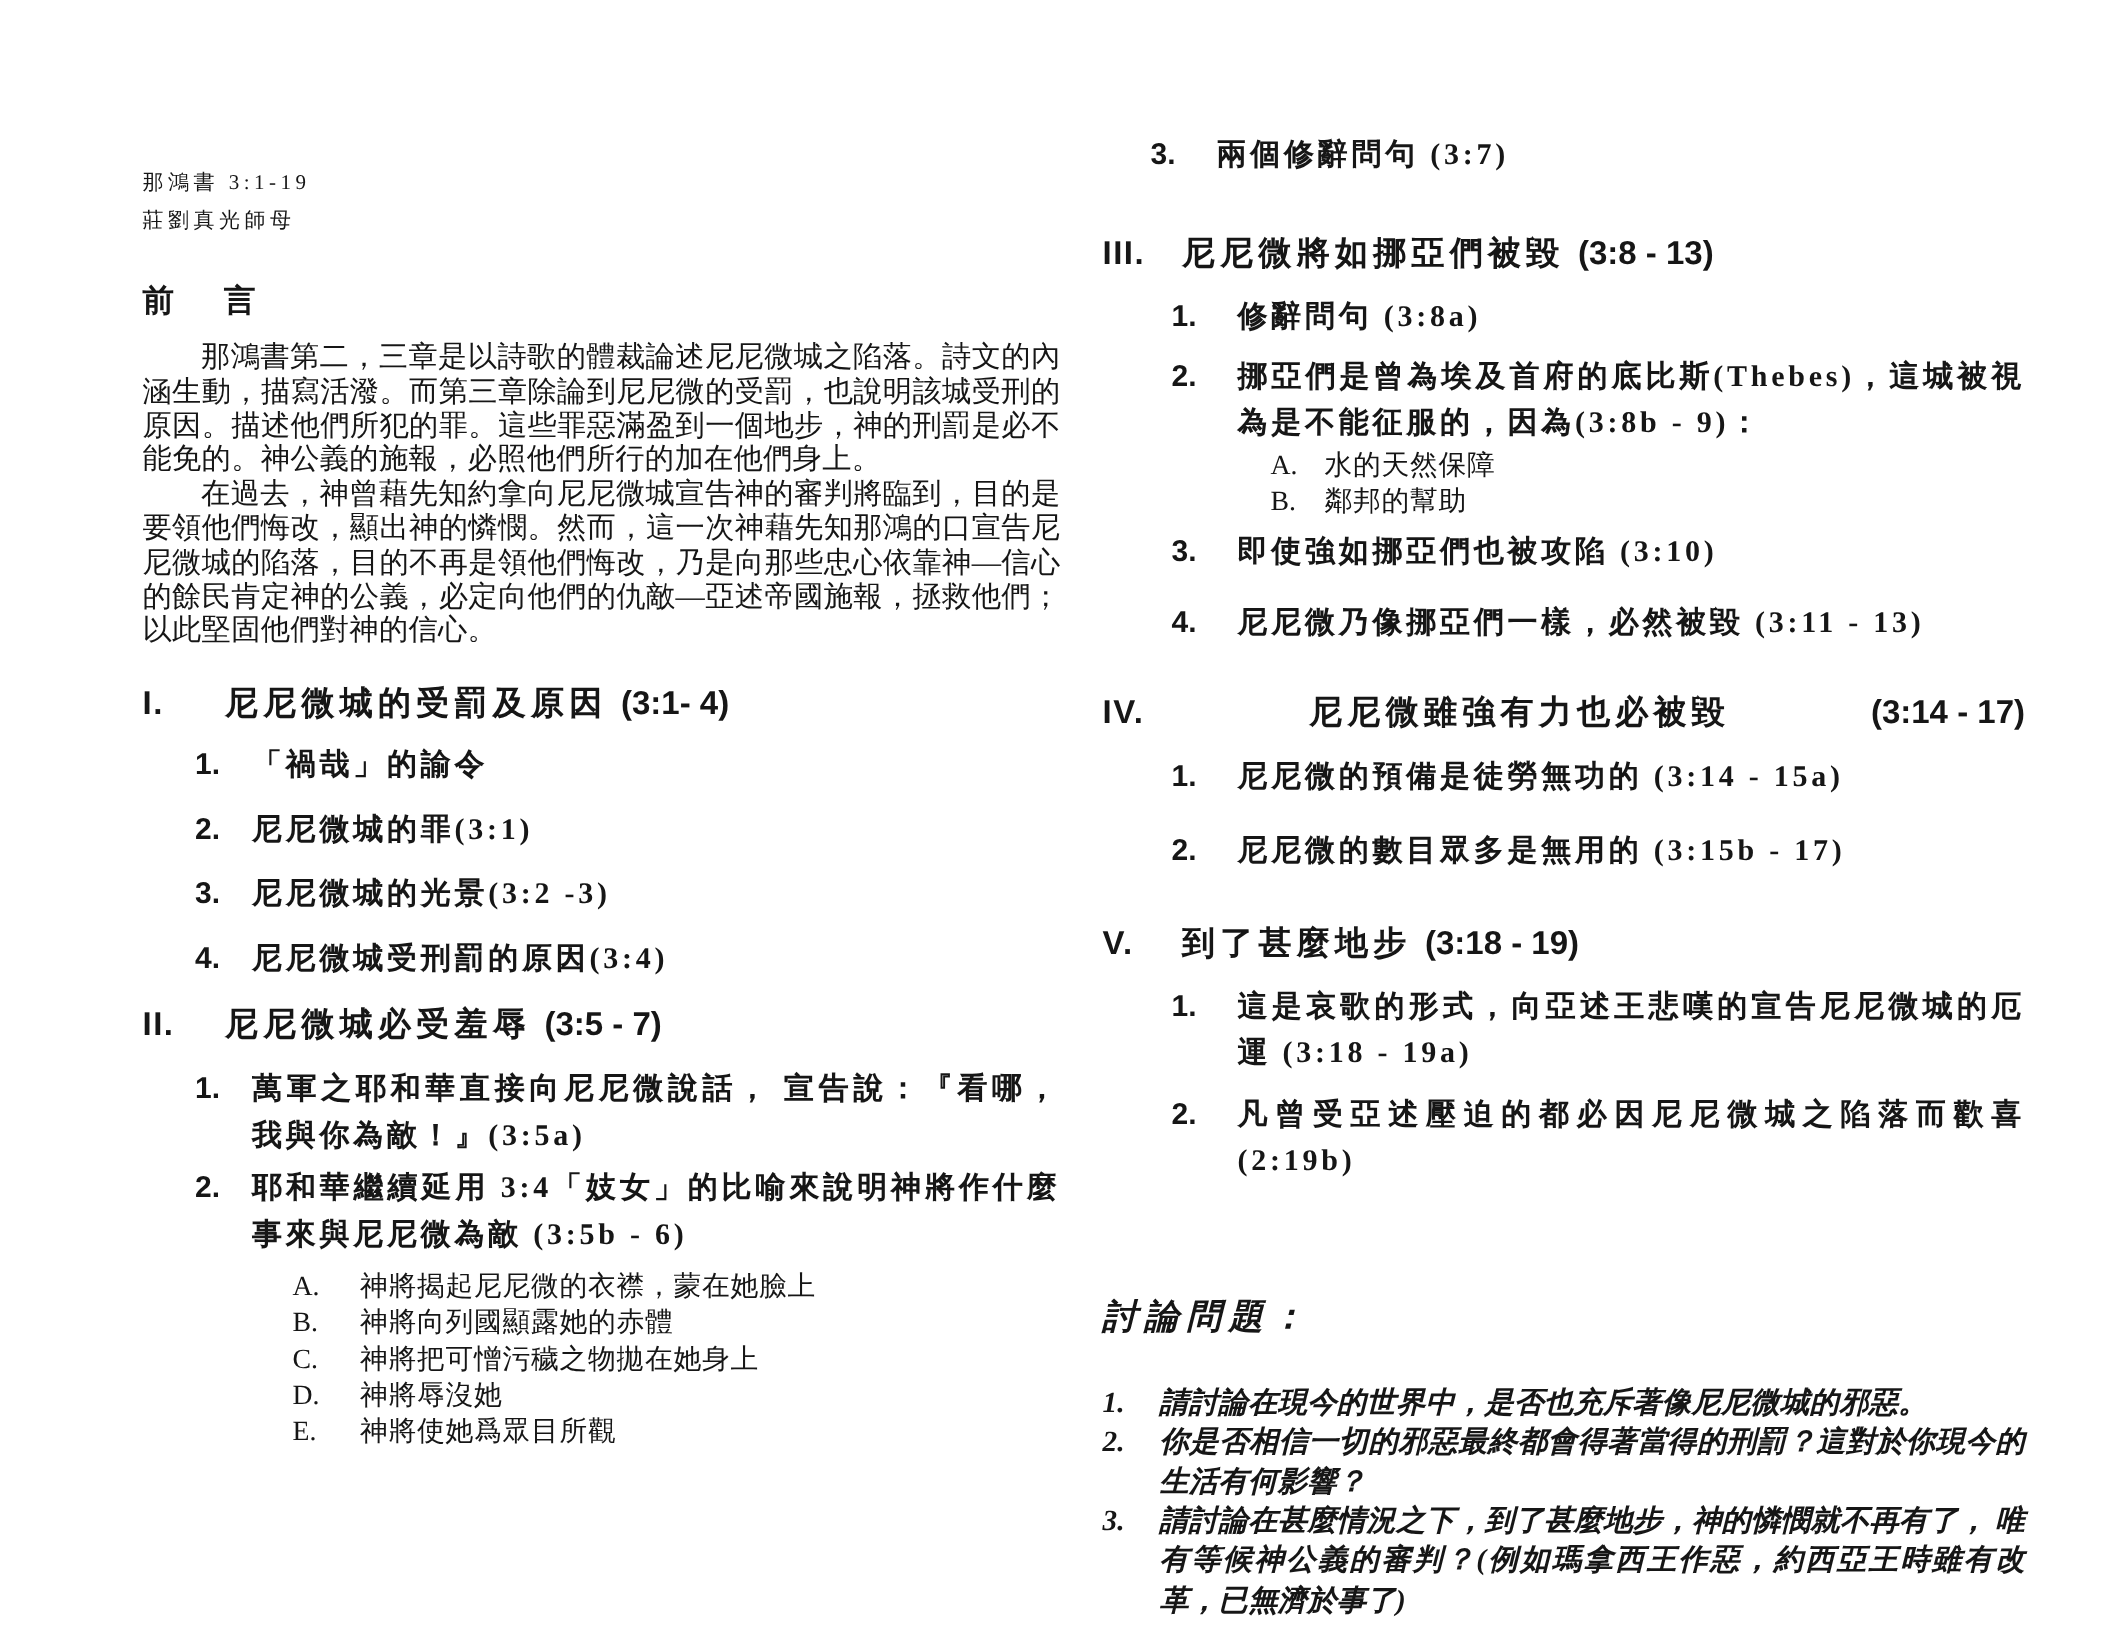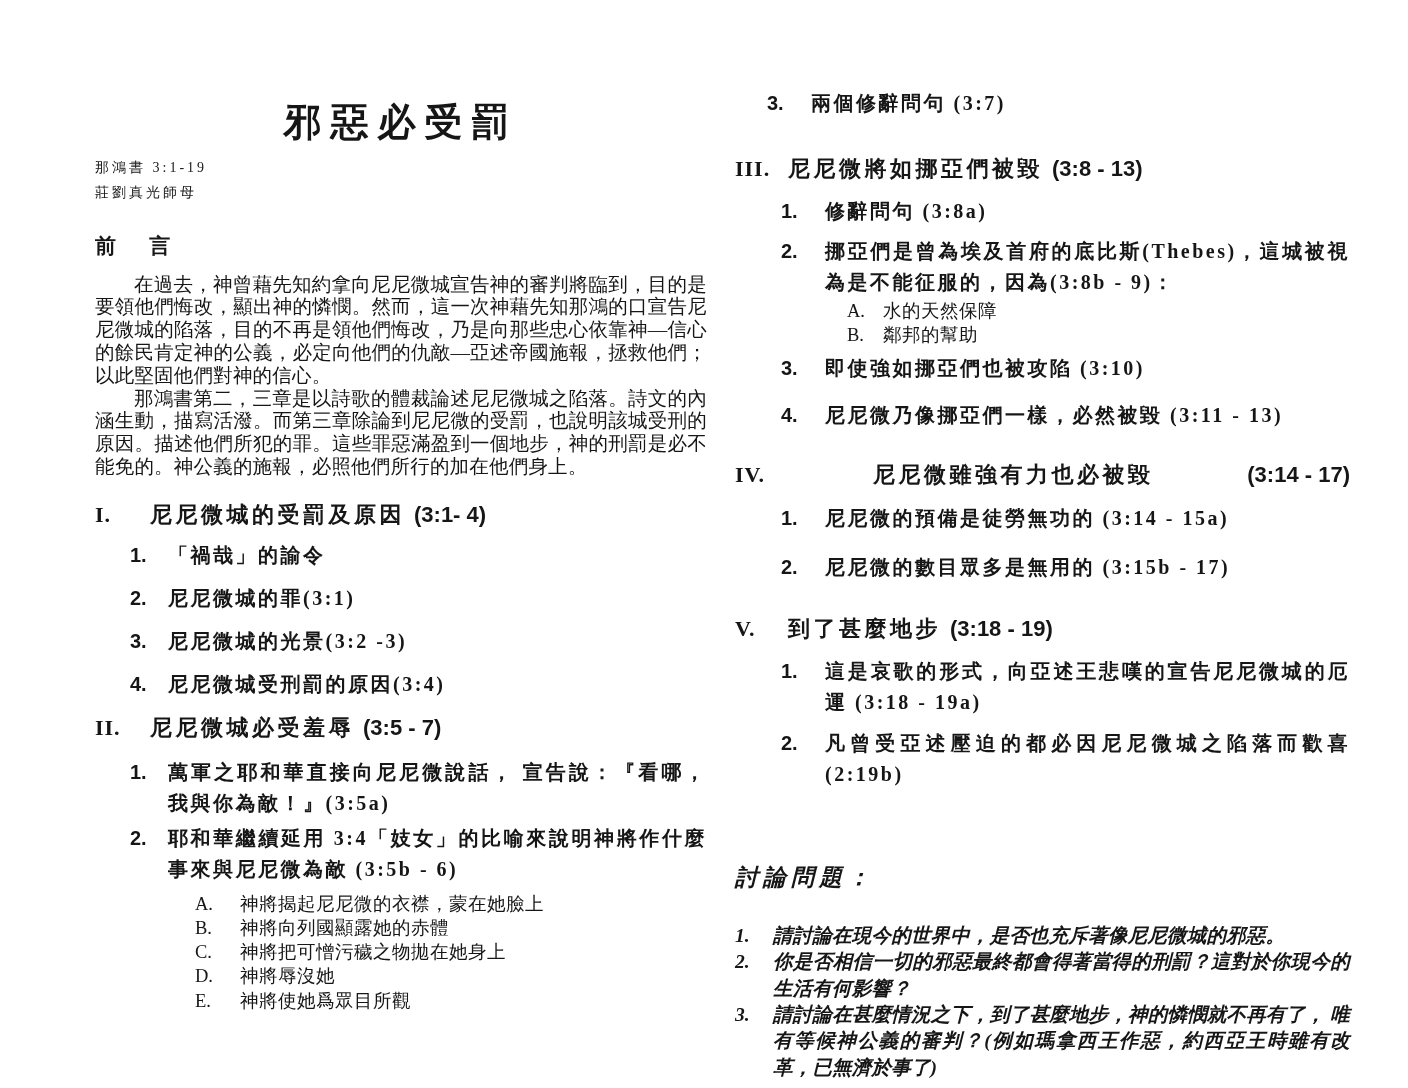--- a/index.html
+++ b/index.html
@@ -62,21 +62,21 @@
   
   .sec-heading {
     display: flex;
     align-items: baseline;
     font-weight: bold;
     font-size: 22px;
     line-height: 1.2;
   }
   .sec-heading .numeral {
     flex: 0 0 55px;
-    font-family: Liberation Serif, serif;
+    font-family: Liberation Sans, sans-serif;
     letter-spacing: 1px;
   }
   .sec-heading .sec-title {
     letter-spacing: 3.5px;
     white-space: nowrap;
   }
   .sec-heading .sec-ref {
     font-family: "Liberation Sans", sans-serif;
     margin-left: 9px;
     white-space: nowrap;
@@ -159,27 +159,26 @@
   }
   .qitem .txt { flex: 1; text-align: justify; letter-spacing: 0.2px; }
 </style>
 </head>
 <body>
 
 <div class="page">
 
   <div class="col col-left">
 
-    <div class="doc-title">邪惡必受罰</div>
     <div class="doc-subtitle">那鴻書 3:1-19</div>
     <div class="doc-author">莊劉真光師母</div>
 
     <div class="fw-heading">前 言</div>
+    <p class="para">那鴻書第二，三章是以詩歌的體裁論述尼尼微城之陷落。詩文的內涵生動，描寫活潑。而第三章除論到尼尼微的受罰，也說明該城受刑的原因。描述他們所犯的罪。這些罪惡滿盈到一個地步，神的刑罰是必不能免的。神公義的施報，必照他們所行的加在他們身上。</p>
     <p class="para">在過去，神曾藉先知約拿向尼尼微城宣告神的審判將臨到，目的是要領他們悔改，顯出神的憐憫。然而，這一次神藉先知那鴻的口宣告尼尼微城的陷落，目的不再是領他們悔改，乃是向那些忠心依靠神—信心的餘民肯定神的公義，必定向他們的仇敵—亞述帝國施報，拯救他們；以此堅固他們對神的信心。</p>
-    <p class="para">那鴻書第二，三章是以詩歌的體裁論述尼尼微城之陷落。詩文的內涵生動，描寫活潑。而第三章除論到尼尼微的受罰，也說明該城受刑的原因。描述他們所犯的罪。這些罪惡滿盈到一個地步，神的刑罰是必不能免的。神公義的施報，必照他們所行的加在他們身上。</p>
 
     <div class="sec-heading h1">
       <span class="numeral">I.</span>
       <span class="sec-title">尼尼微城的受罰及原因</span>
       <span class="sec-ref">(3:1- 4)</span>
     </div>
     <div class="sec-items sec1">
       <div class="oitem">
         <span class="num">1.</span>
         <span class="txt">「禍哉」的諭令</span>

